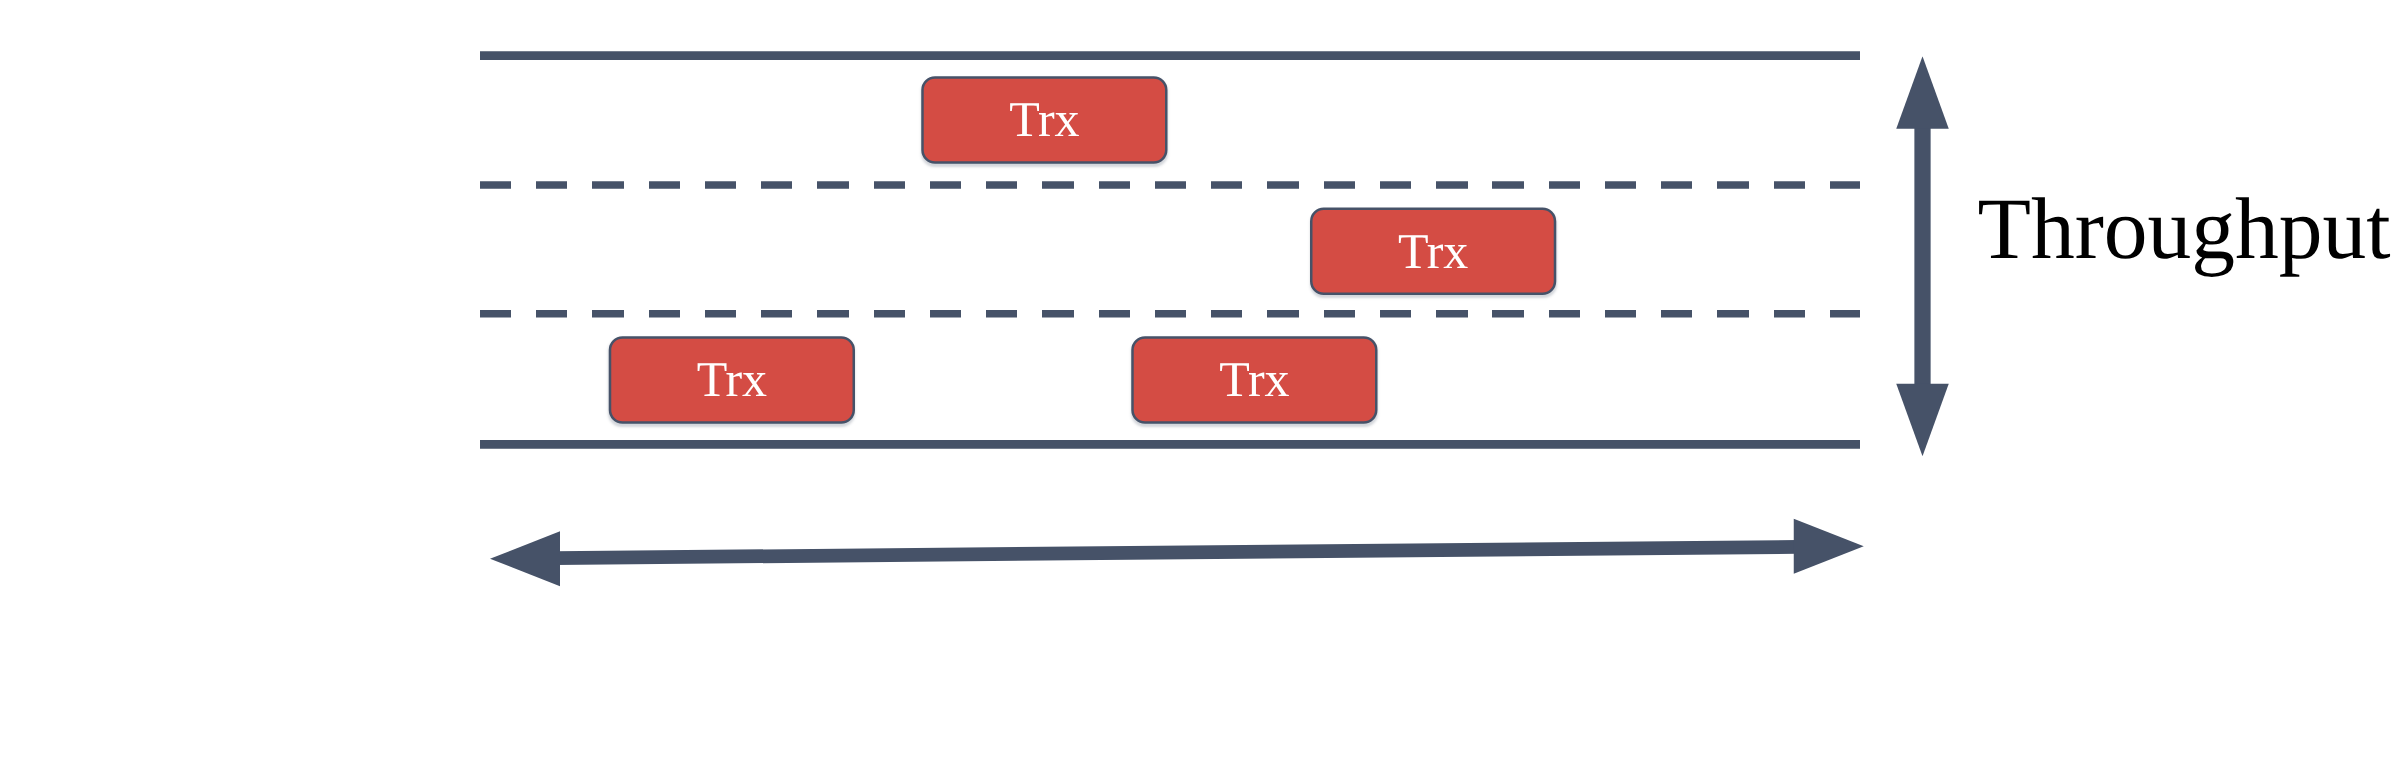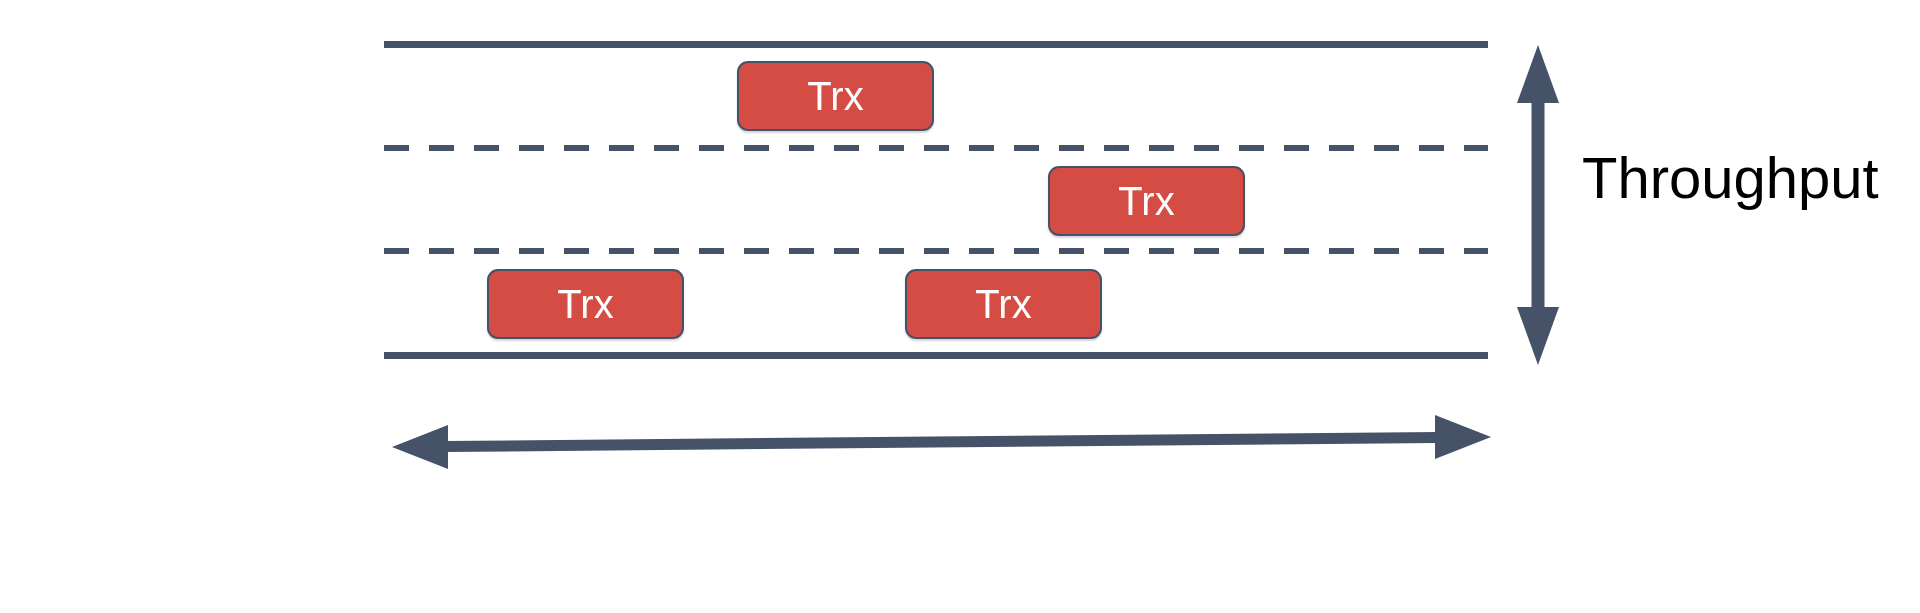--- a/index.html
+++ b/index.html
@@ -1,21 +1,21 @@
 <!DOCTYPE html>
 <html style="--line: #465268; --box-fill: #D44C44; --box-border: #465268; --box-text: #FFFFFF; --label-text: #000000; --background: #FFFFFF;"><head>
 <meta charset="utf-8">
 <style>
   html, body { margin: 0; padding: 0; background: #ffffff; }
   .canvas {
     position: relative;
     width: 1920px;
     height: 609px;
     background: var(--background, #ffffff);
-    font-family: Liberation Sans, sans-serif;
+    font-family: Liberation Serif, serif;
     overflow: hidden;
     border-radius: 13px;
   }
 
   
   .lane-line {
     position: absolute;
     left: 384px;
     width: 1104px;
   }
@@ -57,21 +57,21 @@
 
   
   .arrow-svg { position: absolute; display: block; }
   #v-arrow { left: 1512px; top: 45px; }
   #h-arrow { left: 390px;  top: 412px; }
 
   
   .axis-label {
     position: absolute;
     color: var(--label-text, #000000);
-    font-size: 58px;
+    font-size: 70px;
     line-height: 1;
     white-space: nowrap;
   }
   .throughput-label { left: 1582px; top: 149px; }
   .ttf-label        { left: 737px;  top: 508px; }
 </style>
 </head>
 <body>
 
 <div class="canvas">

